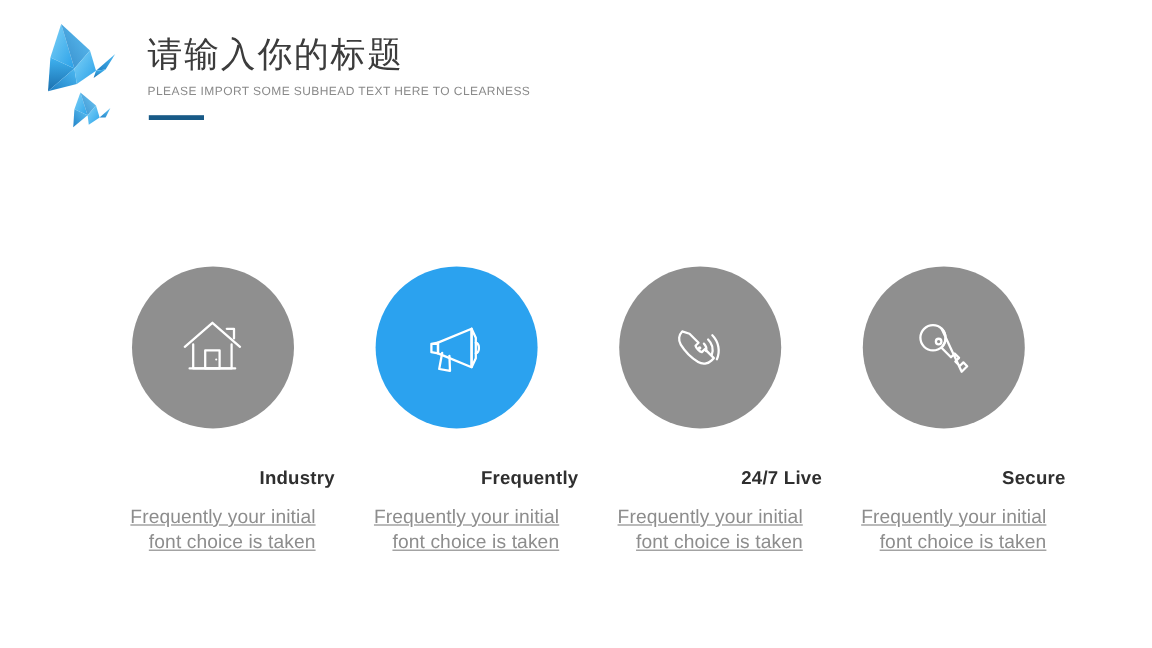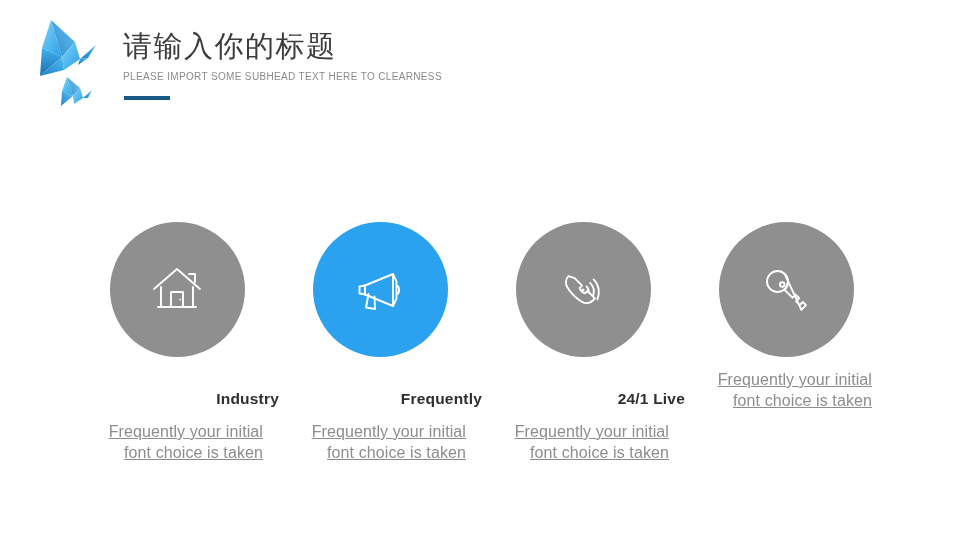--- a/index.html
+++ b/index.html
@@ -223,34 +223,35 @@
                      L39.9 36.4 L32.4 28.9 L29.9 31.4
                      C28 31 25 28 24.6 26.1 L27.1 23.6
                      L19.6 16.1 Z"></path>
             <circle cx="28" cy="28" r="1.5" fill="#ffffff" stroke="none"></circle>
             <path d="M31.6 24.4 C33.3 26.1 33.9 28.4 33.4 30.5"></path>
             <path d="M35.1 20.9 C38.6 24.4 39.6 29.4 38.1 33.7"></path>
             <path d="M38.6 17.4 C44 22.8 45.3 30.8 42.4 37.4"></path>
           </svg>
         </span>
       </div>
-      <div class="card-title">24/1 Live</div>
+      <div class="card-title">24/7 Live</div>
       <div class="card-desc">Frequently your initial font choice is taken</div>
     </div>
 
     <div class="card card-4">
       <div class="circle">
         <span>
           <svg width="56" height="56" viewBox="0 0 56 56" fill="none" stroke="#ffffff" stroke-width="1.9" stroke-linecap="round" stroke-linejoin="round">
             <circle cx="19.5" cy="19.5" r="10.5"></circle>
             <path d="M26.6 11.8
                      C31 16.2 31 23.4 26.6 27.8
                      L34.5 35.7 L37.6 32.6 L41.2 36.2 L38.1 39.3
                      L41.8 43 L44.8 40 L48 43.2 L43.4 47.8 Z"></path>
             <circle cx="24.2" cy="22.6" r="2.3"></circle>
           </svg>
         </span>
       </div>
+      <div class="card-title">Secure</div>
       <div class="card-desc">Frequently your initial font choice is taken</div>
     </div>
 
   </div>
 </div>
 
 </body></html>

